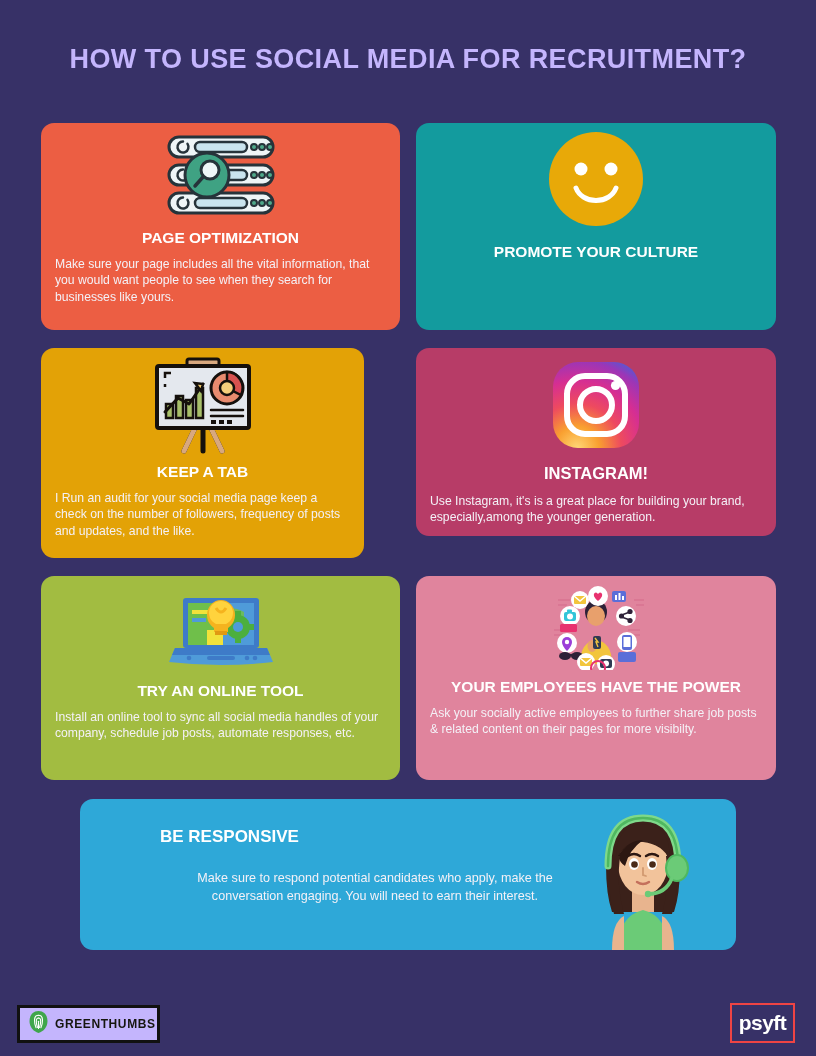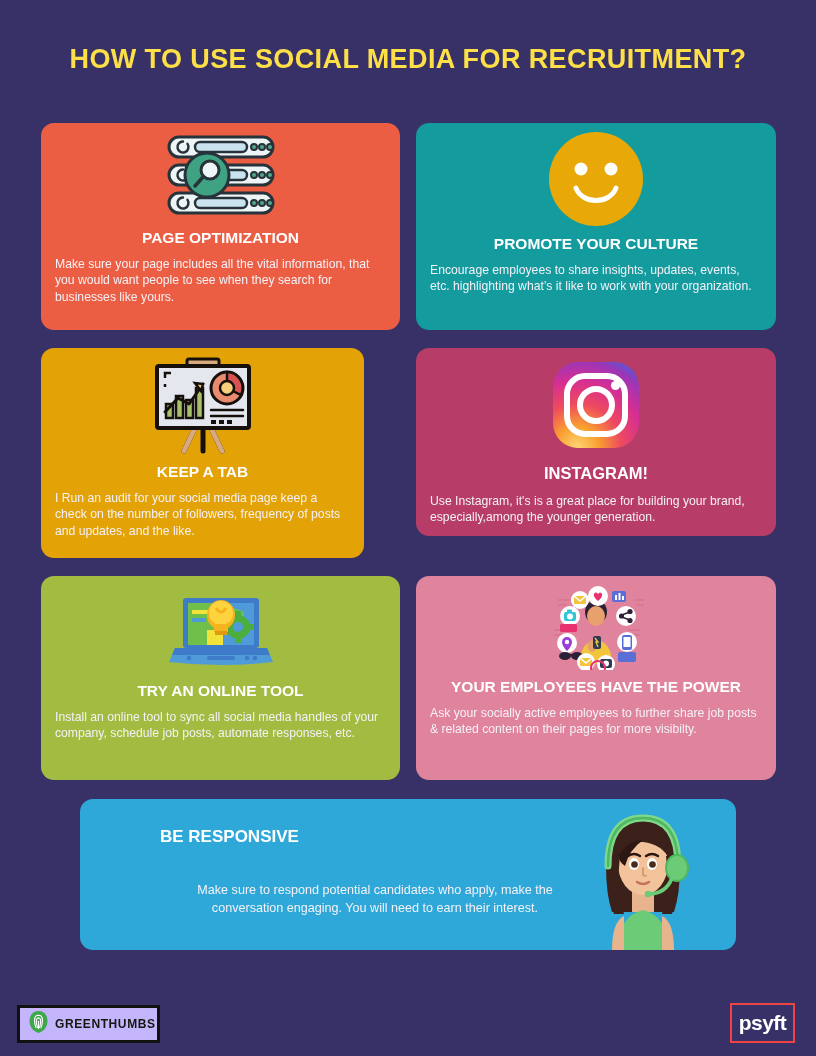--- a/index.html
+++ b/index.html
@@ -11,21 +11,21 @@
     position:relative;
   }
   .page { position:relative; width:816px; height:1056px; }
 
   
   .title {
     position:absolute;
     left:0; top:44px;
     width:816px;
     text-align:center;
-    color:#fde047;
+    color:#c4b5fd;
     font-size:27px;
     font-weight:bold;
     letter-spacing:0.4px;
   }
 
   
   .card {
     position:absolute;
     border-radius:13px;
     display:flex;
@@ -58,21 +58,21 @@
   #card-instagram         { left:416px; top:348px; width:360px; height:188px; background:#B73C67; }
   #card-online-tool       { left:41px;  top:576px; width:359px; height:204px; background:#A2BC41; }
   #card-employees-power   { left:416px; top:576px; width:360px; height:204px; background:#E0849D; }
   #card-be-responsive     { left:80px;  top:799px; width:656px; height:151px; background:#2EA8D8; }
 
   #card-page-optimization .card-icon { height:92px; padding-top:14px; }
   #card-page-optimization .card-title { font-size:15.5px; margin-top:14px; }
   #card-page-optimization .card-body  { font-size:12.2px; margin-top:9px; }
 
   #card-promote-culture .card-icon { height:100px; padding-top:12px; }
-  #card-promote-culture .card-title { font-size:15.5px; margin-top:12px; }
+  #card-promote-culture .card-title { font-size:15.5px; margin-top:20px; }
   #card-promote-culture .card-body  { font-size:12.2px; margin-top:9px; }
 
   #card-keep-a-tab .card-icon { height:105px; padding-top:10px; }
   #card-keep-a-tab .card-title { font-size:15.5px; margin-top:10px; }
   #card-keep-a-tab .card-body  { font-size:12.2px; margin-top:9px; }
 
   #card-instagram .card-icon { height:104px; padding-top:9px; }
   #card-instagram .card-title { font-size:16.5px; margin-top:12px; }
   #card-instagram .card-body  { font-size:12.2px; margin-top:10px; }
 
@@ -82,21 +82,21 @@
 
   #card-employees-power .card-icon { height:92px; padding-top:11px; }
   #card-employees-power .card-title { font-size:15.5px; margin-top:10px; }
   #card-employees-power .card-body  { font-size:12.2px; margin-top:9px; }
 
   
   #card-be-responsive .br-text {
     position:absolute; left:80px; top:28px; width:430px; text-align:center;
   }
   #card-be-responsive .card-title { font-size:17px; }
-  #card-be-responsive .card-body  { font-size:12.6px; margin-top:34px; line-height:1.45; }
+  #card-be-responsive .card-body  { font-size:12.6px; margin-top:22px; line-height:1.45; }
   #card-be-responsive .br-figure {
     position:absolute; right:38px; bottom:0; width:110px; height:146px;
   }
 
   
   .footer-left {
     position:absolute; left:17px; top:1005px;
     width:143px; height:38px;
     background:#c4b5fd;
     border:3px solid #111111;
@@ -164,21 +164,20 @@
   <div class="card" id="card-promote-culture">
     <div class="card-icon">
       <svg width="96" height="96" viewBox="0 0 96 96" aria-hidden="true">
         <circle cx="48" cy="48" r="47" fill="#E8A908"></circle>
         <circle cx="33" cy="38" r="6.5" fill="#ffffff"></circle>
         <circle cx="63" cy="38" r="6.5" fill="#ffffff"></circle>
         <path d="M28 57 a21 18 0 0 0 40 0" fill="none" stroke="#ffffff" stroke-width="5" stroke-linecap="round"></path>
       </svg>
     </div>
     <div class="card-title">PROMOTE YOUR CULTURE</div>
-    <div class="card-body">Encourage employees to share insights, updates, events, etc. highlighting what’s it like to work with your organization.</div>
   </div>
 
   <div class="card" id="card-keep-a-tab">
     <div class="card-icon">
       <svg width="104" height="100" viewBox="0 0 104 100" aria-hidden="true">
         <rect x="36" y="3" width="32" height="8" rx="2" fill="#d8a87e" stroke="#15100c" stroke-width="3"></rect>
         <g stroke="#15100c" stroke-width="5" stroke-linecap="round">
           <line x1="44" y1="72" x2="33" y2="95"></line>
           <line x1="60" y1="72" x2="71" y2="95"></line>
           <line x1="52" y1="72" x2="52" y2="95"></line>

